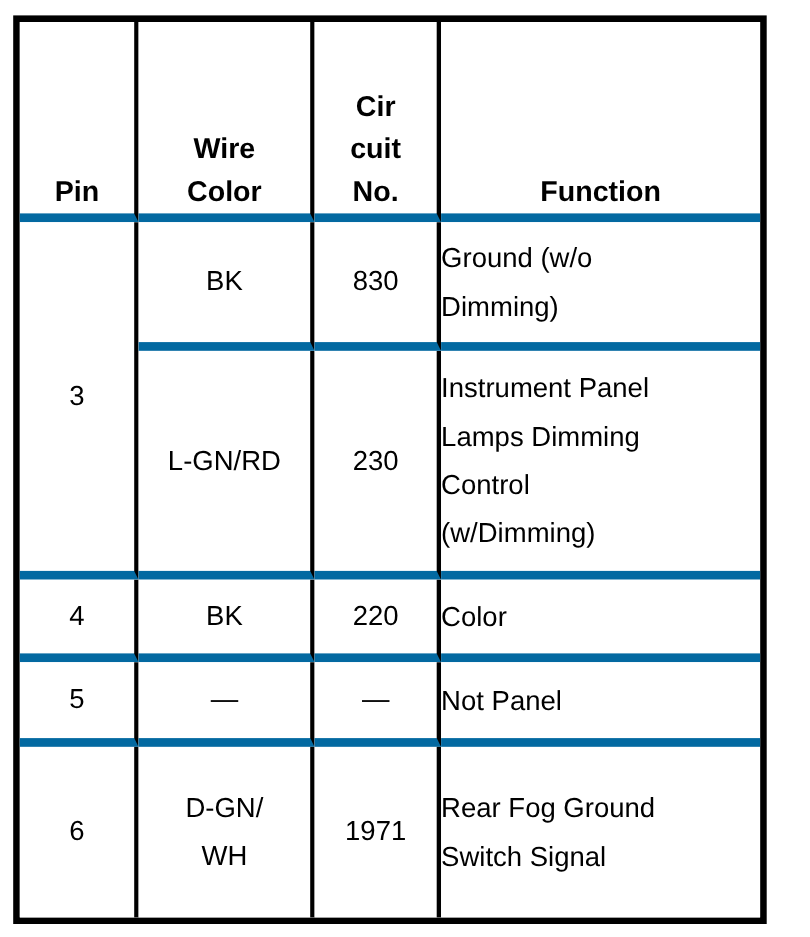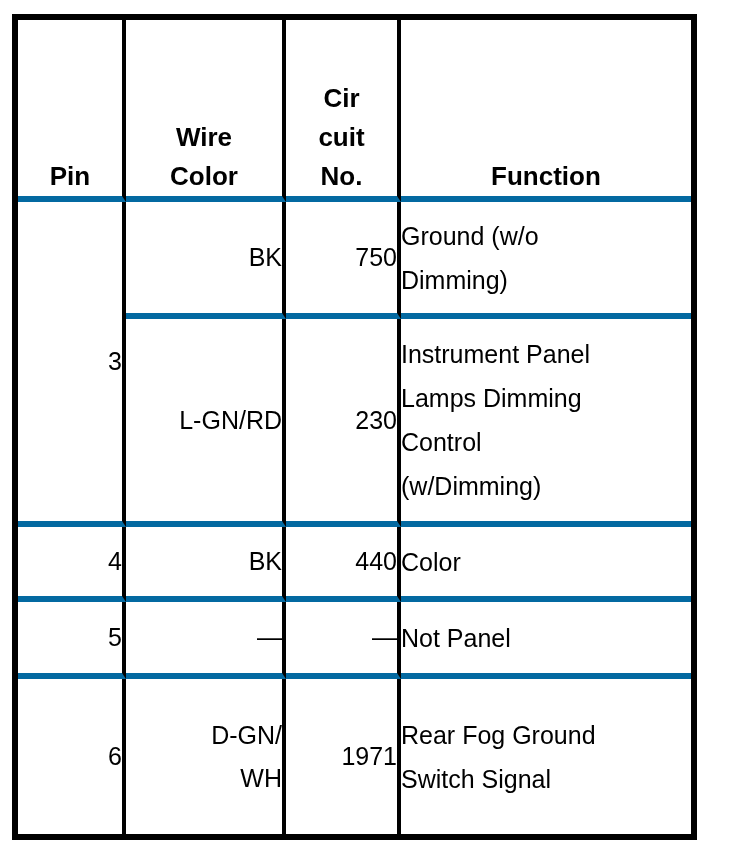--- a/index.html
+++ b/index.html
@@ -21,21 +21,21 @@
     top: 14px;
     border-collapse: separate;
     border-spacing: 0;
     border: 6px solid #000000;
     table-layout: fixed;
     background: #ffffff;
   }
   table.pinout td, table.pinout th {
     box-sizing: border-box;
     border-right: 4px solid #000000;
-    border-bottom: 6px solid #0369a1;
+    border-bottom: 8px solid #0369a1;
     padding: 0;
     background: #ffffff;
     white-space: pre-line;
     overflow: hidden;
   }
   table.pinout td:last-child, table.pinout th:last-child {
     border-right: none;
     margin-top: 24px;
   }
   table.pinout tr.last-row td {
@@ -60,21 +60,21 @@
     line-height: 39px;
     text-align: center;
     vertical-align: bottom;
     padding-bottom: 16px;
   }
   
   td.c-center {
     font-size: 25px;
     font-weight: normal;
     line-height: 43px;
-    text-align: right;
+    text-align: center;
     vertical-align: middle;
   }
   td.c-func {
     font-size: 25px;
     font-weight: normal;
     line-height: 44px;
     text-align: left;
     vertical-align: middle;
     padding-left: 14px;
     padding-right: 6px;
@@ -97,36 +97,36 @@
         <th class="hdr">Wire
 Color</th>
         <th class="hdr">Cir
 cuit
 No.</th>
         <th class="hdr">Function</th>
       </tr>
       <tr class="r-3a">
         <td class="c-center" rowspan="2">3</td>
         <td class="c-center">BK</td>
-        <td class="c-center">750</td>
+        <td class="c-center">830</td>
         <td class="c-func">Ground (w/o
 Dimming)</td>
       </tr>
       <tr class="r-3b">
         <td class="c-center">L-GN/RD</td>
         <td class="c-center">230</td>
         <td class="c-func">Instrument Panel
 Lamps Dimming
 Control
 (w/Dimming)</td>
       </tr>
       <tr class="r-4">
         <td class="c-center">4</td>
         <td class="c-center">BK</td>
-        <td class="c-center">440</td>
+        <td class="c-center">220</td>
         <td class="c-func">Color</td>
       </tr>
       <tr class="r-5">
         <td class="c-center">5</td>
         <td class="c-center">—</td>
         <td class="c-center">—</td>
         <td class="c-func">Not Panel</td>
       </tr>
       <tr class="r-6 last-row">
         <td class="c-center">6</td>

